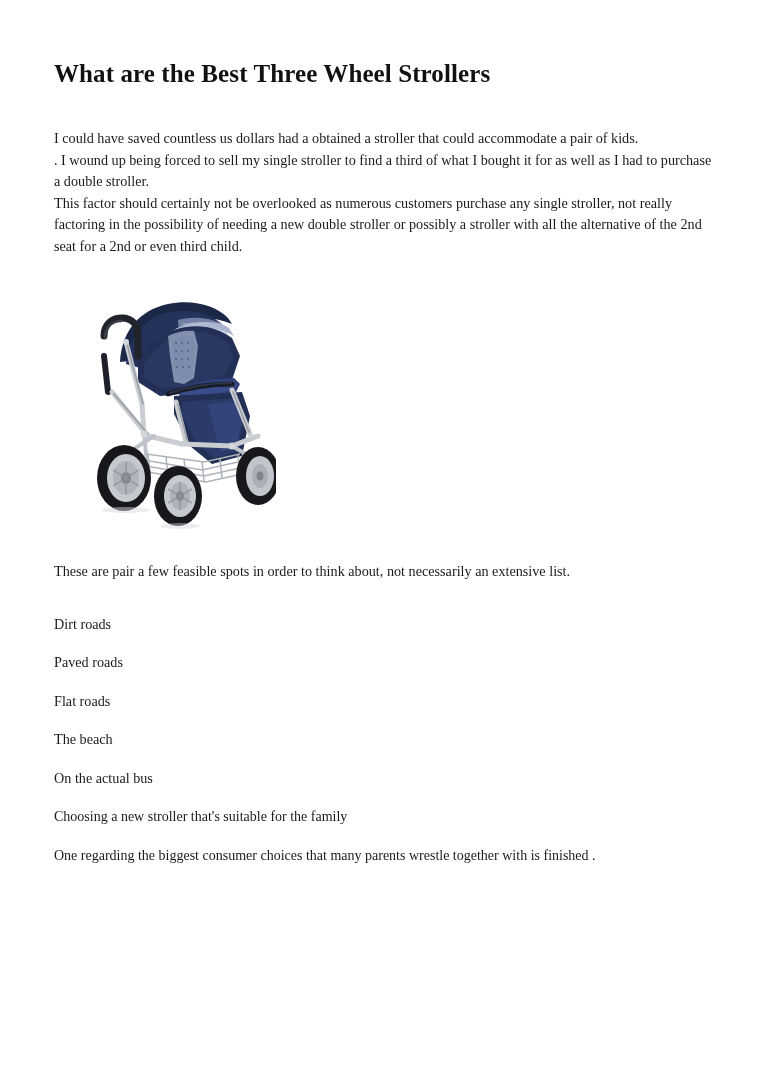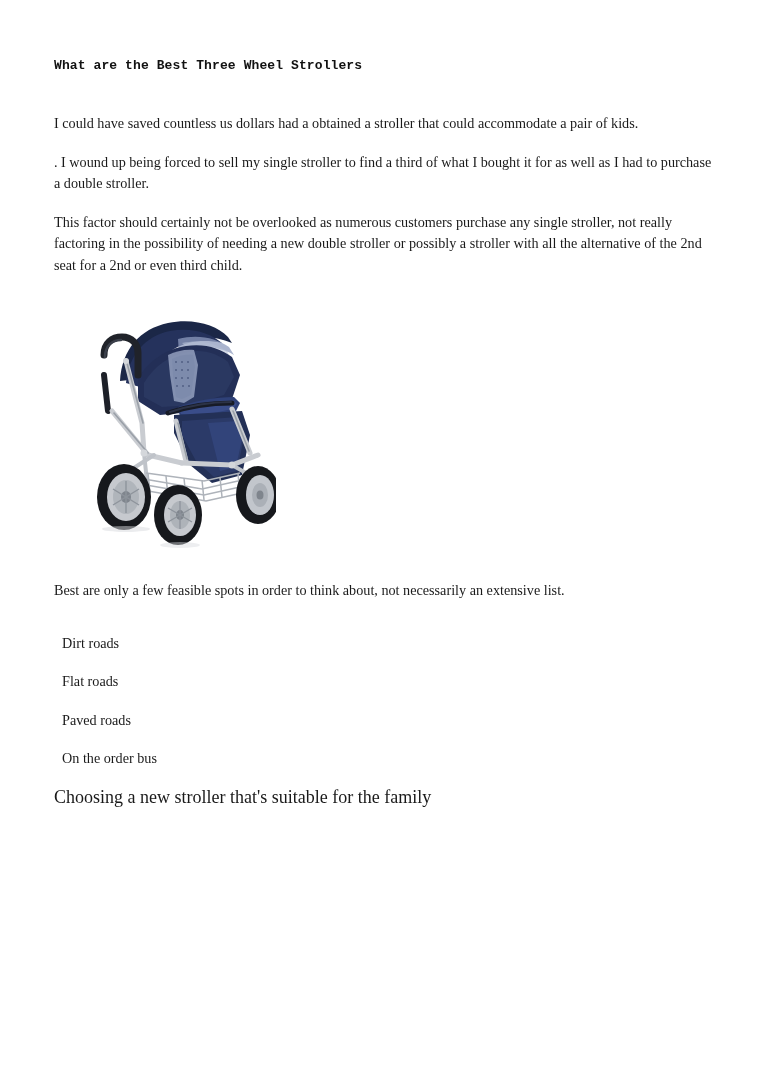--- a/index.html
+++ b/index.html
@@ -17,63 +17,62 @@
   }
   .page {
     position: relative;
     width: 768px;
     height: 1087px;
     background: #ffffff;
     box-sizing: border-box;
     padding: 0 54px;
   }
   .doc-title {
-    font-size: 13px;
+    font-size: 25px;
     font-weight: bold;
     line-height: 1.25;
     letter-spacing: 0.1px;
     margin: 0;
     padding-top: 58px;
     color: #111111;
-    font-family: Liberation Mono, monospace;
   }
   .para {
     font-size: 14.2px;
     line-height: 21.5px;
     margin: 0;
     color: #1a1a1a;
     text-align: left;
   }
   .para.first-para { padding-top: 39px; }
-  .para + .para { margin-top: 17px; }
+  .para + .para { margin-top: 0; }
 
   .figure-wrap {
     margin-top: 27px;
     margin-bottom: 0;
   }
   .figure {
     position: relative;
     width: 194px;
     height: 246px;
     margin-left: 28px;
     background: #ffffff;
     overflow: hidden;
   }
   .stroller-svg { display: block; width: 194px; height: 246px; }
 
   .list-block { margin-top: 31px; }
   .list-item {
     font-size: 14.2px;
     line-height: 21.5px;
-    margin: 0 0 17px 8px;
+    margin: 0 0 17px 0;
     color: #1a1a1a;
   }
   .tail-block { margin-top: 0; }
   .tail-para {
-    font-size: 18px;
+    font-size: 14px;
     line-height: 21.5px;
     margin: 0 0 17px 0;
     color: #1a1a1a;
   }
 </style>
 </head>
 <body>
 
 <div class="page">
 
@@ -191,26 +190,28 @@
         <ellipse cx="44" cy="226" rx="24" ry="3" fill="#d8dadd" opacity="0.5"></ellipse>
         <ellipse cx="98" cy="242" rx="20" ry="3" fill="#d8dadd" opacity="0.45"></ellipse>
 
         <circle cx="62" cy="150" r="3.5" fill="#d4d7db"></circle>
         <circle cx="150" cy="162" r="3.5" fill="#d4d7db"></circle>
         <circle cx="44" cy="58" r="3" fill="#d4d7db"></circle>
       </svg>
     </div>
   </div>
 
-  <p class="para" style="margin-top:31px">Best are only a few feasible spots in order to think about, not necessarily an extensive list.</p>
+  <p class="para" style="margin-top:31px">These are pair a few feasible spots in order to think about, not necessarily an extensive list.</p>
 
   <div class="list-block">
     <p class="list-item">Dirt roads</p>
+    <p class="list-item">Paved roads</p>
     <p class="list-item">Flat roads</p>
-    <p class="list-item">Paved roads</p>
-    <p class="list-item">On the order bus</p>
+    <p class="list-item">The beach</p>
+    <p class="list-item">On the actual bus</p>
   </div>
 
   <div class="tail-block">
     <p class="tail-para">Choosing a new stroller that's suitable for the family</p>
+    <p class="tail-para">One regarding the biggest consumer choices that many parents wrestle together with is finished .</p>
   </div>
 
 </div>
 
 </body></html>

